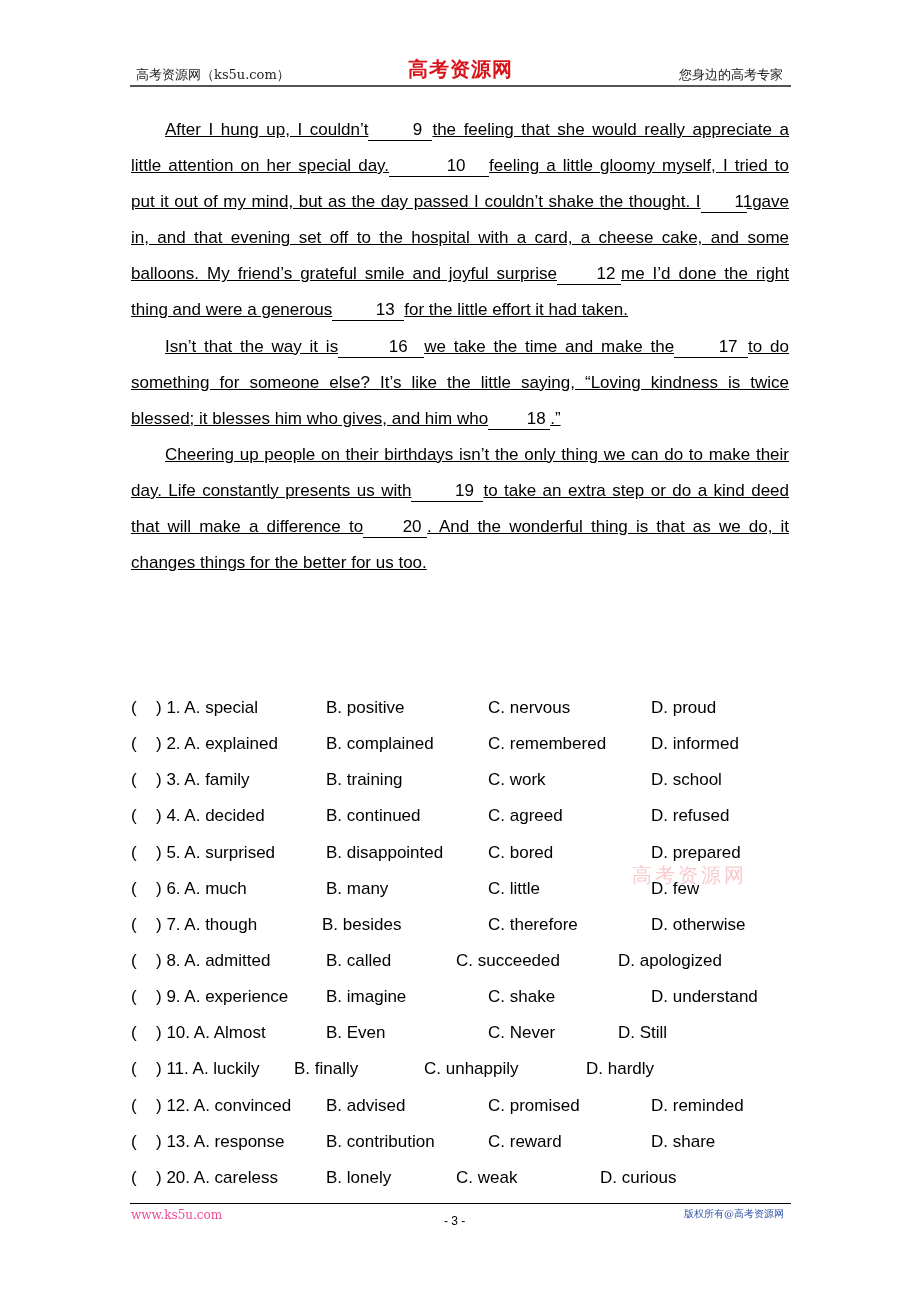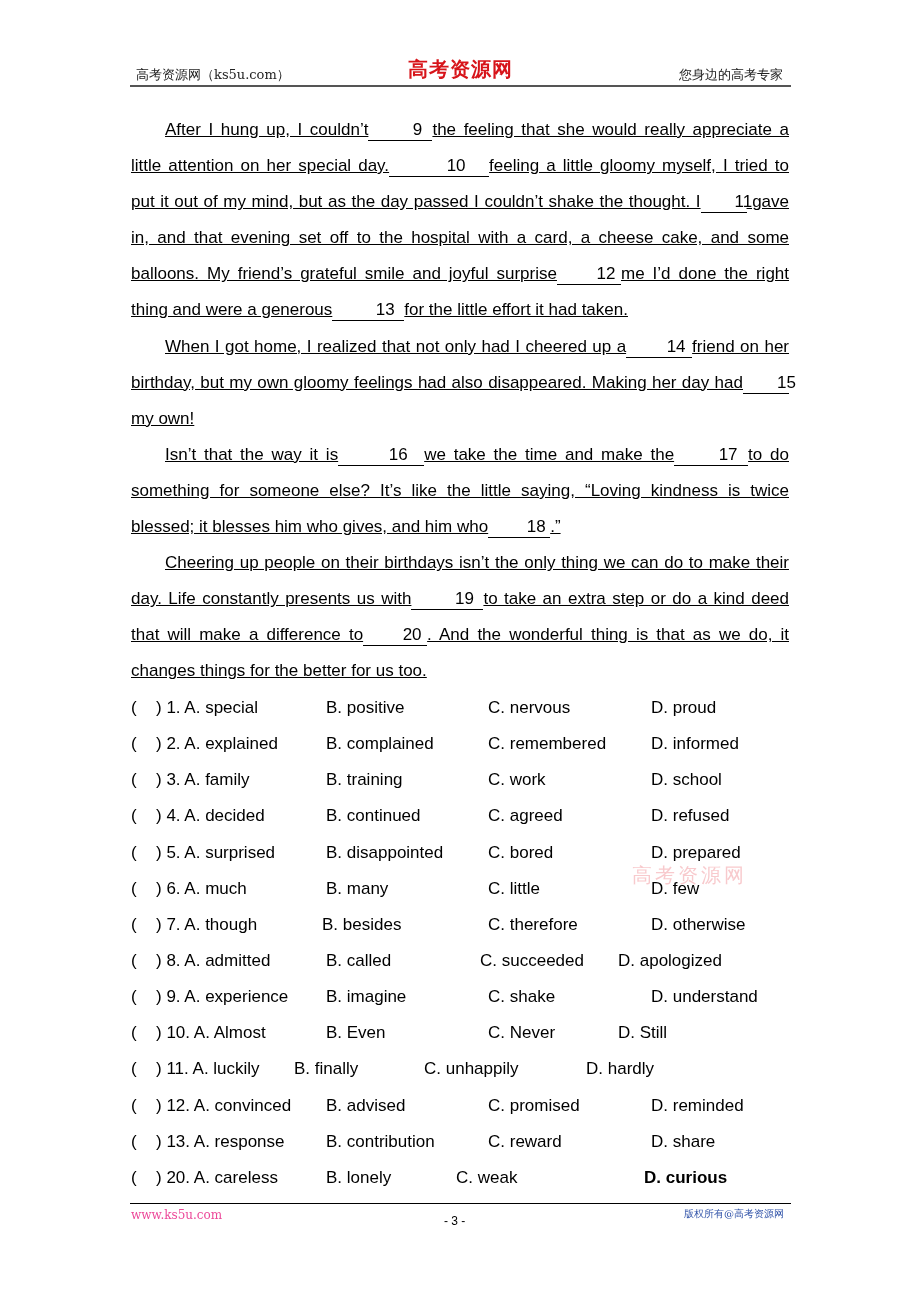--- a/index.html
+++ b/index.html
@@ -32,21 +32,20 @@
 
 <div class="header">
   <span class="left">高考资源网（ks5u.com）</span>
   <span class="center">高考资源网</span>
   <span class="right">您身边的高考专家</span>
 </div>
 <div class="header-rule"></div>
 
 <div class="body-text" id="passage">
     <p><span>After I hung up, I couldn’t</span><span class="blank" style="width: 64px;">9</span><span>the feeling that she would really appreciate a little attention on her special day.</span><span class="blank" style="width: 100px;">10</span><span>feeling a little gloomy myself, I tried to put it out of my mind, but as the day passed I couldn’t shake the thought. I</span><span class="blank" style="width: 46px;">11</span><span> gave in, and that evening set off to the hospital with a card, a cheese cake, and some balloons. My friend’s grateful smile and joyful surprise</span><span class="blank" style="width: 64px;">12</span><span>me I’d done the right thing and were a generous</span><span class="blank" style="width: 72px;">13</span><span>for the little effort it had taken.</span></p>
-    <p><span>When I got home, I realized that not only had I cheered up a</span><span class="blank" style="width: 66px;">14</span><span>friend on her birthday, but my own gloomy feelings had also disappeared. Making her day had</span><span class="blank" style="width: 46px;">15</span><span> my own!</span></p>
     <p><span>Isn’t that the way it is</span><span class="blank" style="width: 86px;">16</span><span>we take the time and make the</span><span class="blank" style="width: 74px;">17</span><span>to do something for someone else? It’s like the little saying, “Loving kindness is twice blessed; it blesses him who gives, and him who</span><span class="blank" style="width: 62px;">18</span><span>.”</span></p>
     <p><span>Cheering up people on their birthdays isn’t the only thing we can do to make their day. Life constantly presents us with</span><span class="blank" style="width: 72px;">19</span><span>to take an extra step or do a kind deed that will make a difference to</span><span class="blank" style="width: 64px;">20</span><span>. And the wonderful thing is that as we do, it changes things for the better for us too.</span></p>
   </div>
 
 <div class="options" id="options">
     <div class="opt-row">
       <span class="paren">(</span>
       <span class="num">) 1. A. special</span>
       <span class="optb" style="left: 195px;">B. positive</span>
       <span class="optc" style="left: 357px;">C. nervous</span>
@@ -91,21 +90,21 @@
       <span class="paren">(</span>
       <span class="num">) 7. A. though</span>
       <span class="optb" style="left: 191px;">B. besides</span>
       <span class="optc" style="left: 357px;">C. therefore</span>
       <span class="optd" style="left: 520px;">D. otherwise</span>
     </div>
     <div class="opt-row">
       <span class="paren">(</span>
       <span class="num">) 8. A. admitted</span>
       <span class="optb" style="left: 195px;">B. called</span>
-      <span class="optc" style="left: 325px; margin-left: 24px;">C. succeeded</span>
+      <span class="optc" style="left: 325px;">C. succeeded</span>
       <span class="optd" style="left: 487px;">D. apologized</span>
     </div>
     <div class="opt-row">
       <span class="paren">(</span>
       <span class="num">) 9. A. experience</span>
       <span class="optb" style="left: 195px;">B. imagine</span>
       <span class="optc" style="left: 357px;">C. shake</span>
       <span class="optd" style="left: 520px;">D. understand</span>
     </div>
     <div class="opt-row">
@@ -134,21 +133,21 @@
       <span class="num">) 13. A. response</span>
       <span class="optb" style="left: 195px;">B. contribution</span>
       <span class="optc" style="left: 357px;">C. reward</span>
       <span class="optd" style="left: 520px;">D. share</span>
     </div>
     <div class="opt-row">
       <span class="paren">(</span>
       <span class="num">) 20. A. careless</span>
       <span class="optb" style="left: 195px;">B. lonely</span>
       <span class="optc" style="left: 325px;">C. weak</span>
-      <span class="optd" style="left: 513px; font-weight: bold;">D. curious</span>
+      <span class="optd" style="left: 469px;">D. curious</span>
     </div>
   </div>
 
 <div class="watermark">高考资源网</div>
 
 <div class="footer-rule"></div>
 <div class="footer-left">www.ks5u.com</div>
 <div class="footer-center">- 3 -</div>
 <div class="footer-right">版权所有@高考资源网</div>
 

